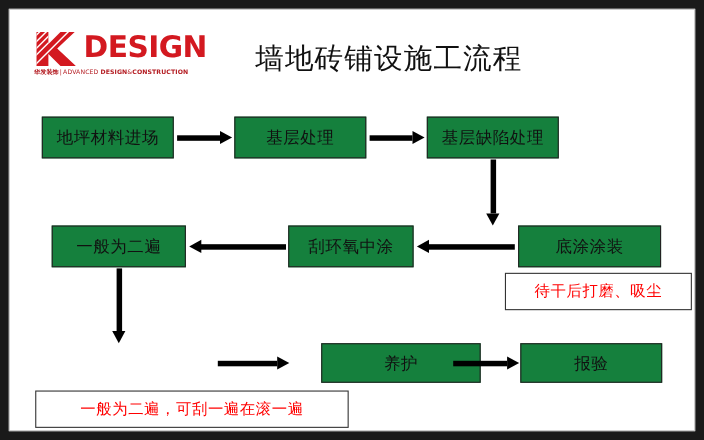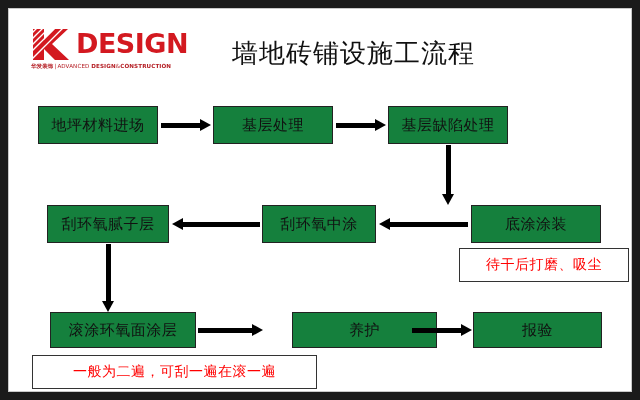--- a/index.html
+++ b/index.html
@@ -168,21 +168,21 @@
     <span class="head" style="left:39px;"></span>
   </div>
 
   <div class="node" style="left:379px; top:97px;  width:120px; height:38px;">基层缺陷处理</div>
 
   <div class="arrow-v" style="left:439px; top:136px; height:60px;">
     <span class="shaft" style="height:49px;"></span>
     <span class="head" style="top:49px;"></span>
   </div>
 
-  <div class="node" style="left:38px;  top:196px; width:122px; height:38px;">刮环氧腻子层</div>
+  <div class="node" style="left:38px;  top:196px; width:122px; height:38px;">一般为二遍</div>
 
   <div class="arrow-h left" style="left:163px; top:215px; width:88px;">
     <span class="shaft" style="left:10px; width:78px;"></span>
     <span class="head"></span>
   </div>
 
   <div class="node" style="left:253px; top:196px; width:114px; height:38px;">刮环氧中涂</div>
 
   <div class="arrow-h left" style="left:370px; top:215px; width:89px;">
     <span class="shaft" style="left:10px; width:79px;"></span>
@@ -191,21 +191,20 @@
 
   <div class="node" style="left:462px; top:196px; width:130px; height:38px;">底涂涂装</div>
 
   <div class="note" style="left:450px; top:239px; width:170px; height:34px;">待干后打磨、吸尘</div>
 
   <div class="arrow-v" style="left:99px; top:235px; height:68px;">
     <span class="shaft" style="height:57px;"></span>
     <span class="head" style="top:57px;"></span>
   </div>
 
-  <div class="node" style="left:41px;  top:303px; width:146px; height:36px;">滚涂环氧面涂层</div>
 
   <div class="arrow-h right" style="left:189px; top:321px; width:65px;">
     <span class="shaft" style="width:54px;"></span>
     <span class="head" style="left:54px;"></span>
   </div>
 
   <div class="node" style="left:255px; top:303px; width:145px; height:36px;margin-left:28px;">养护</div>
 
   <div class="arrow-h right" style="left:403px; top:321px; width:60px;">
     <span class="shaft" style="width:49px;"></span>

